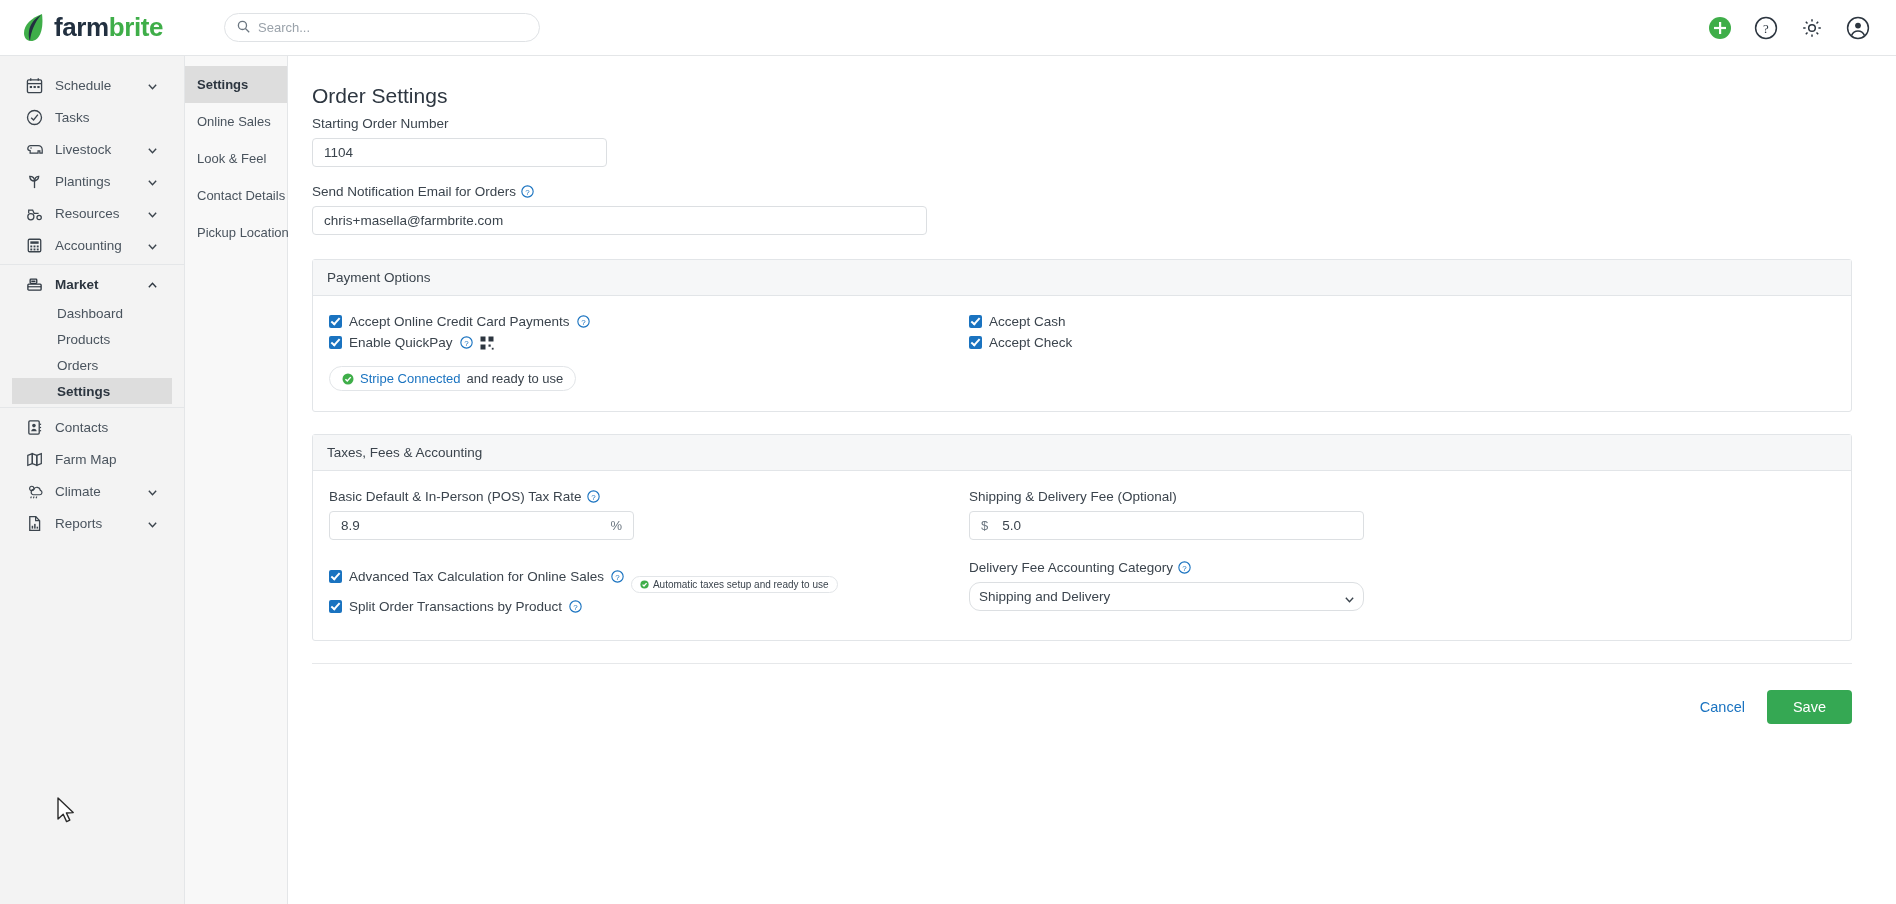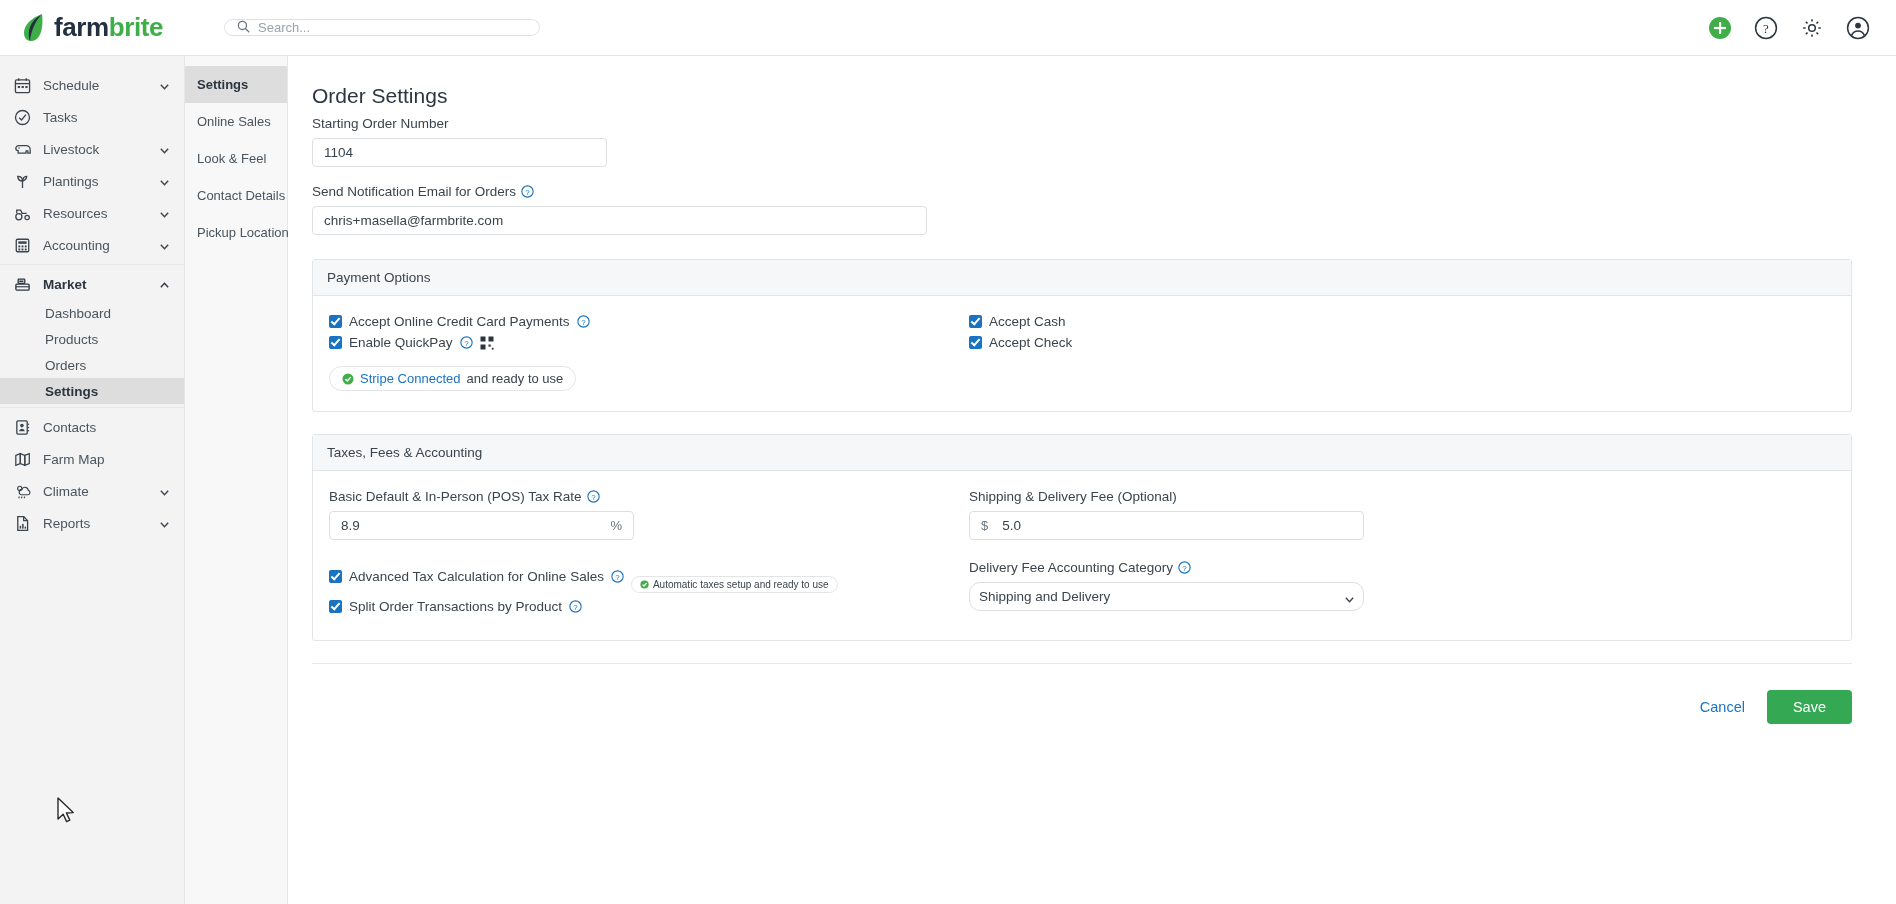--- a/index.html
+++ b/index.html
@@ -20,21 +20,21 @@
     position: relative; z-index: 10; justify-content: flex-end;
   }
   .logo-wrap { display: flex; align-items: center; margin-left: 22px; width: 170px; }
   .logo-mark { width: 28px; height: 30px; position: relative; flex: none; }
   .logo-text { font-size: 26px; font-weight: 700; letter-spacing: -0.4px; margin-left: 4px; }
   .logo-text .a { color: #223040; }
   .logo-text .b { color: #3fae49; }
 
   .search-box {
     margin-left: 32px;
-    width: 316px; height: 17px;
+    width: 316px; height: 29px;
     border: 1px solid #dfe2e5; border-radius: 15px;
     display: flex; align-items: center; padding: 0 12px;
     background: #fff;
   }
   .search-box .mag { margin-right: 8px; flex: none; }
   .search-box input {
     border: none; outline: none; font-size: 13px; color: #55606a;
     font-family: "Liberation Sans", sans-serif; width: 100%; background: transparent;
   }
   .search-box input::placeholder { color: #9aa2aa; }
@@ -46,21 +46,21 @@
   .body-wrap { display: flex; height: calc(904px - 56px); }
 
   
   .sidebar {
     width: 185px; flex: none;
     background: #f3f3f3;
     border-right: 1px solid #e4e6e8;
     padding-top: 10px;
     font-size: 13.5px;
   }
-  .nav-group { border-bottom: 1px solid #e4e6e8; padding: 3px 0; }
+  .nav-group { border-bottom: 1px solid #e4e6e8; padding: 3px 12px; }
   .nav-group:last-child { border-bottom: none; }
   .nav-item {
     display: flex; align-items: center;
     height: 32px; padding: 0 14px 0 13px;
     color: #4a545e; cursor: pointer; position: relative;
   }
   .nav-item .ico { width: 19px; height: 19px; flex: none; margin-right: 11px; display:flex; align-items:center; justify-content:center;}
   .nav-item .lbl { white-space: nowrap; }
   .nav-item .chev { margin-left: auto; width: 11px; height: 11px; }
   .nav-item.active > .lbl { font-weight: 700; color: #2d3640; }

